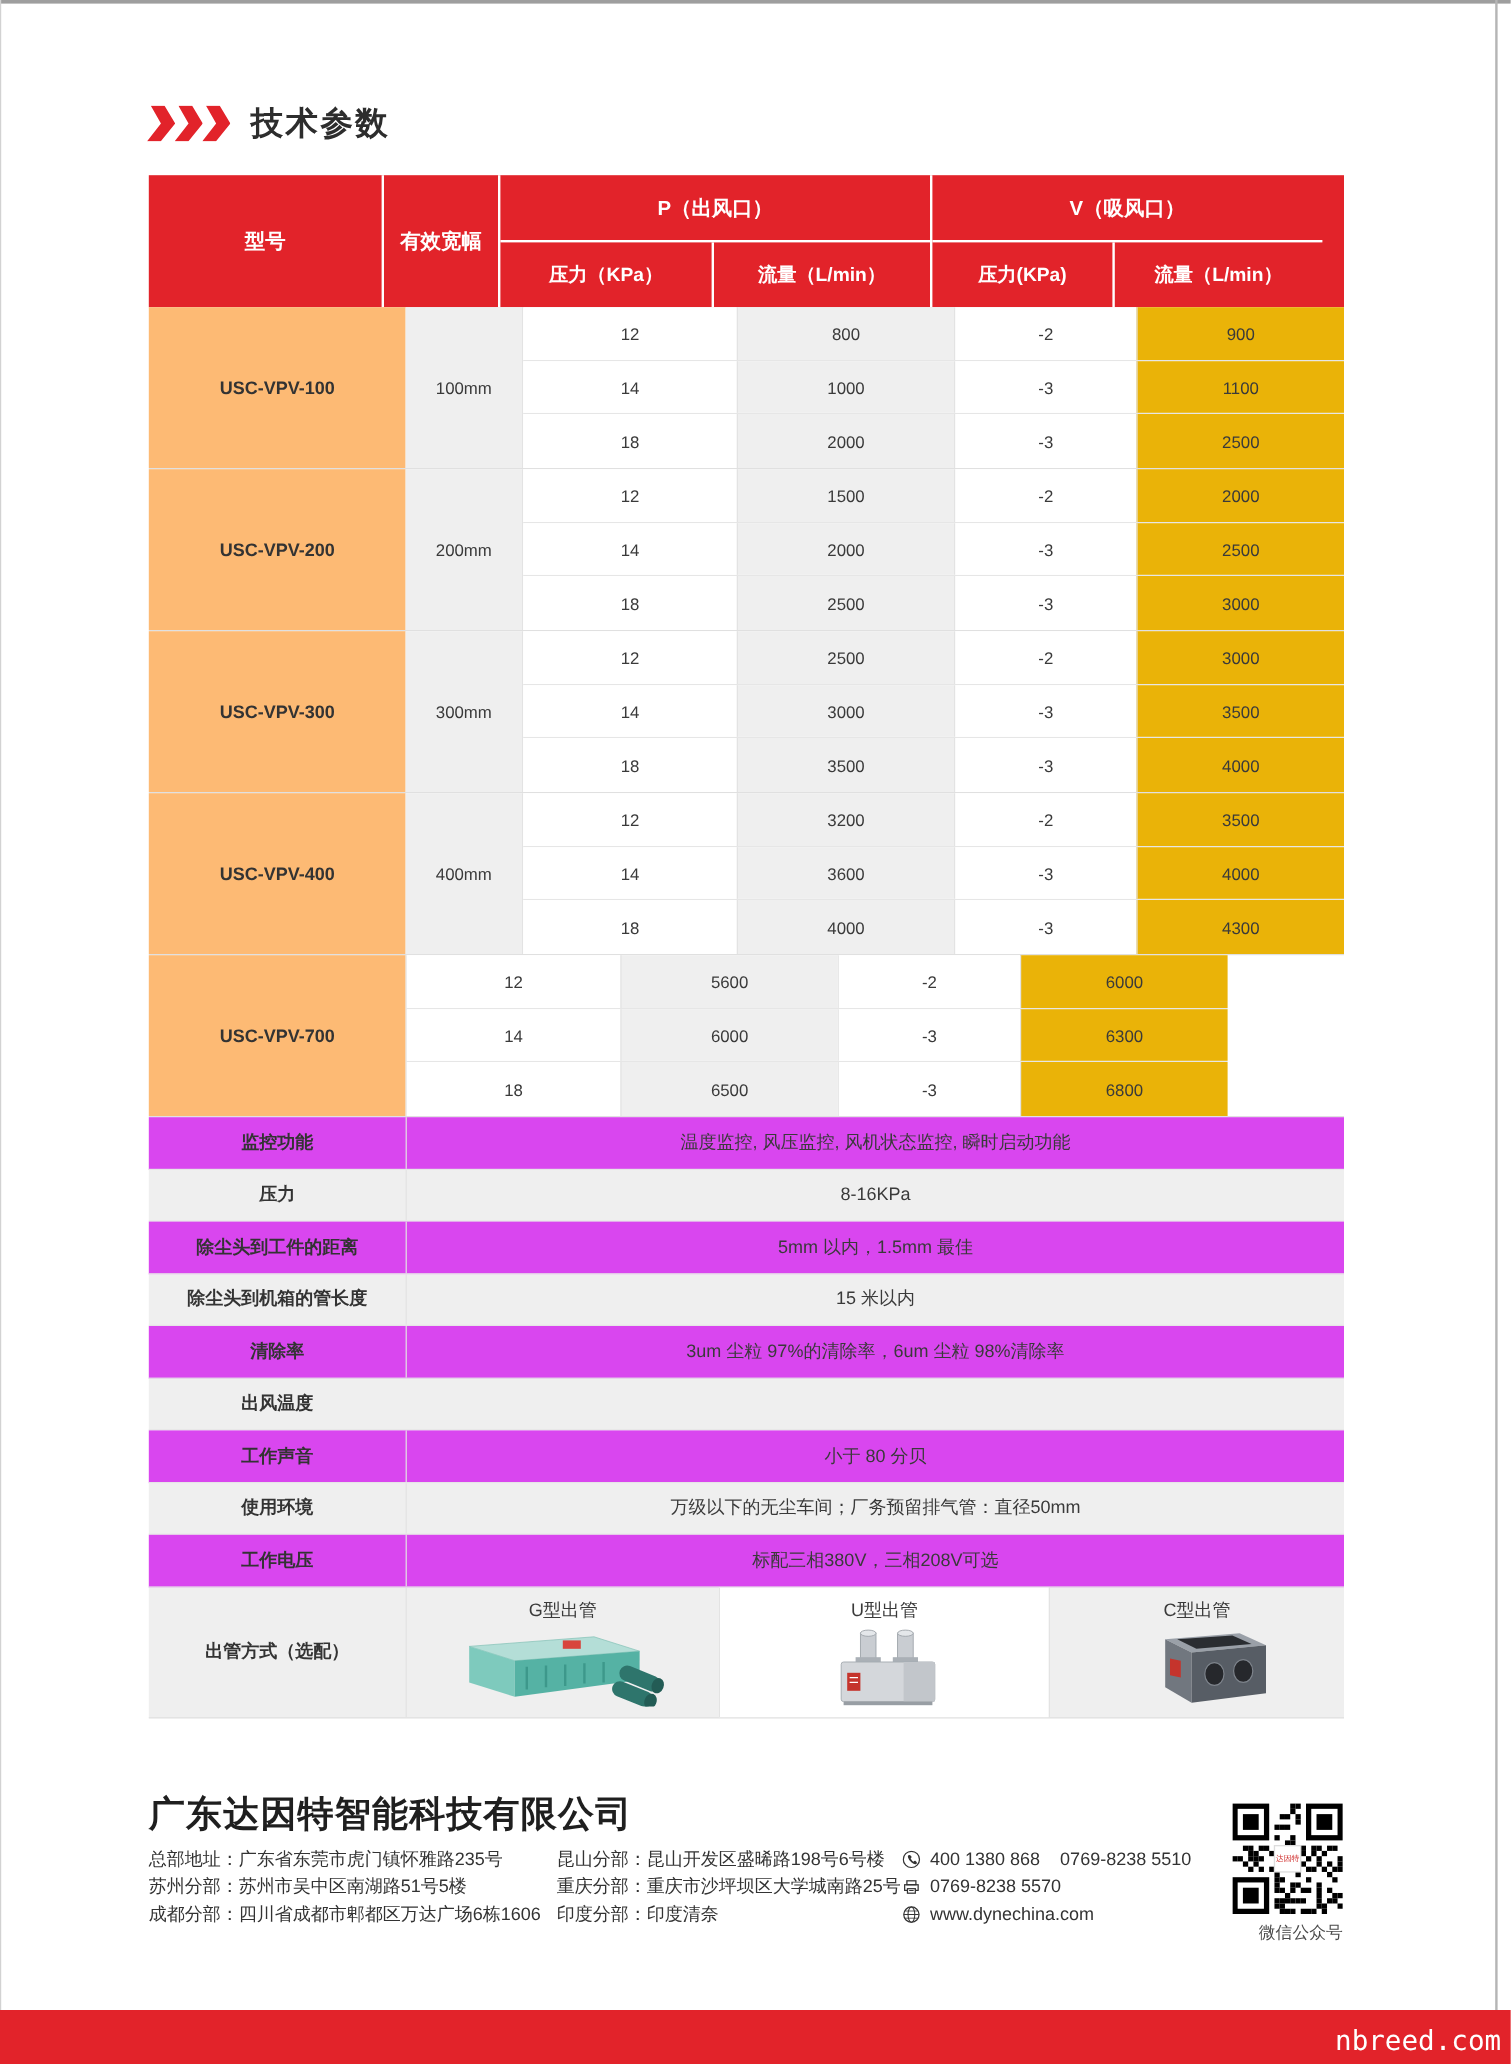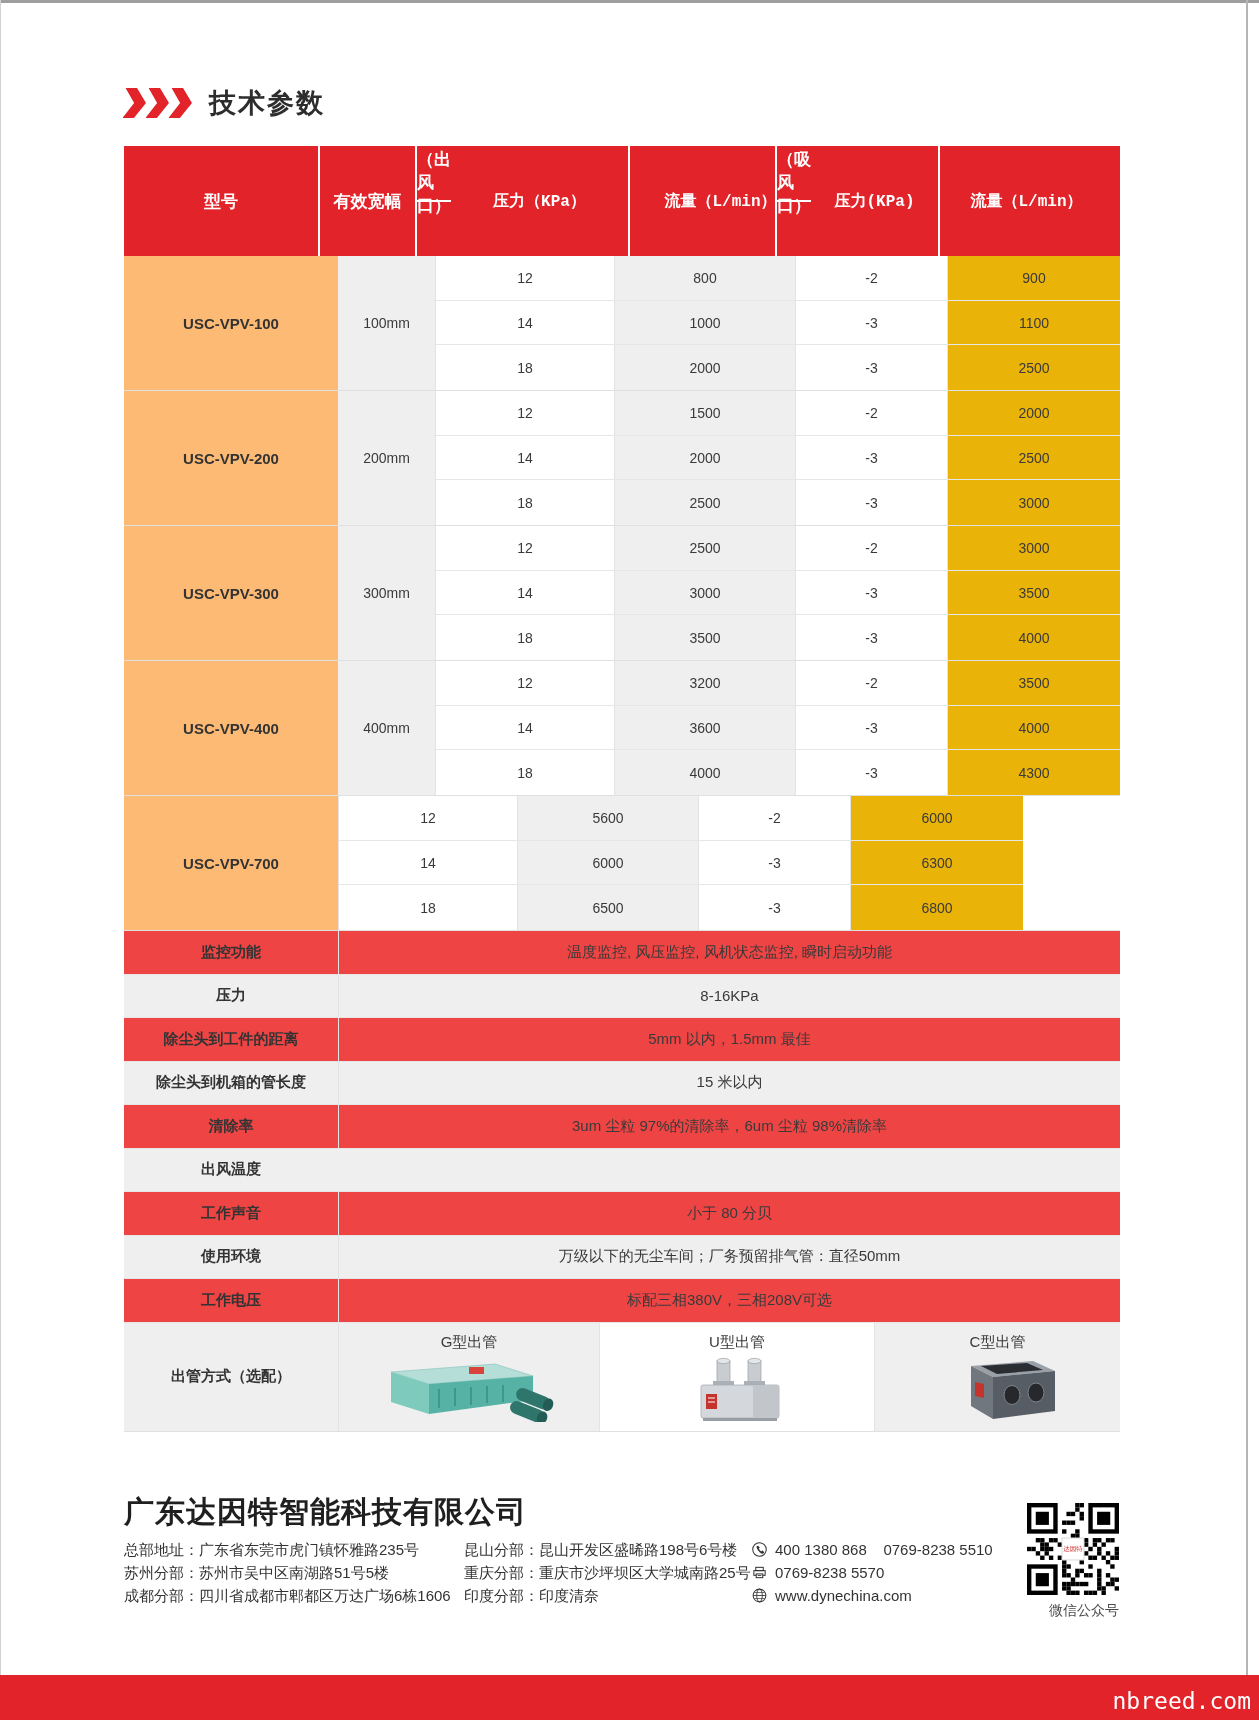--- a/index.html
+++ b/index.html
@@ -19,46 +19,46 @@
   .chev{width:22px;height:30px;background:#e2232a;margin-right:1px;
         clip-path:polygon(0 0,52% 0,100% 50%,52% 100%,0 100%,46% 50%);}
   .page-title{font-size:27px;font-weight:700;color:#2d2d2d;letter-spacing:2px;margin-left:16px;}
 
   
   .spec-table{position:absolute;left:124px;top:146px;width:996px;}
   .thead{display:flex;height:110px;background:#e2232a;color:#ffffff;font-weight:700;font-size:17px;}
   .hcell{display:flex;align-items:center;justify-content:center;}
   .h-model{width:196px;border-right:2px solid #fff;}
   .h-width{width:97px;border-right:2px solid #fff;}
-  .h-group{display:flex;flex-direction:row;font-family:Liberation Mono, monospace;}
+  .h-group{display:flex;flex-direction:column;}
   .h-group.p{width:360px;border-right:2px solid #fff;}
   .h-group.v{width:325px;}
   .h-group-top{height:56px;display:flex;align-items:center;justify-content:center;border-bottom:2px solid #fff;}
   .h-sub{flex:1;display:flex;font-size:16px;}
   .h-sub .hcell{height:100%;}
   .h-pp{width:179px;border-right:2px solid #fff;}
   .h-pf{width:181px;}
-  .h-vp{width:129px;border-right:2px solid #fff;}
+  .h-vp{width:152px;border-right:2px solid #fff;}
   .h-vf{width:173px;}
 
   .trow-group{display:flex;height:135px;border-bottom:1px solid #e0e0e0;}
   .cell-model{width:214px;display:flex;align-items:center;justify-content:center;
               font-weight:700;font-size:15px;color:#333;background:#fdba74;}
   .cell-width{width:97px;display:flex;align-items:center;justify-content:center;
               font-size:14px;color:#3a3a3a;background:#efefef;}
   .subcol{width:685px;display:flex;flex-direction:column;border-left:1px solid #e3e3e3;}
   .subrow{display:flex;height:45px;}
   .subrow.sep{border-bottom:1px solid #e6e6e6;}
   .dcell{display:flex;align-items:center;justify-content:center;font-size:14px;color:#3a3a3a;}
   .c-pp{width:178px;background:#fff;}
   .c-pf{width:181px;background:#efefef;border-left:1px solid #e3e3e3;}
   .c-vp{width:152px;background:#fff;border-left:1px solid #e3e3e3;}
   .c-vf{width:173px;background:#eab308;border-left:1px solid #e3e3e3;text-align:right;}
 
-  .spec-row{display:flex;height:43.5px;border-bottom:1px solid #e6e6e6;background:#ef4444;}
+  .spec-row{display:flex;height:43.5px;border-bottom:1px solid #e6e6e6;background:#d946ef;}
   .spec-row.alt{background:#efefef;}
   .spec-label{width:214px;display:flex;align-items:center;justify-content:center;
               font-weight:700;font-size:15px;color:#333;}
   .spec-value{width:782px;display:flex;align-items:center;justify-content:center;
               font-size:15px;color:#3a3a3a;border-left:1px solid #e3e3e3;}
 
   .pipe-row{display:flex;height:109px;border-bottom:1px solid #e0e0e0;background:#efefef;}
   .pipe-label{width:214px;display:flex;align-items:center;justify-content:center;
               font-weight:700;font-size:15px;color:#333;}
   .pipe-cell{display:flex;flex-direction:column;align-items:center;padding-top:10px;

